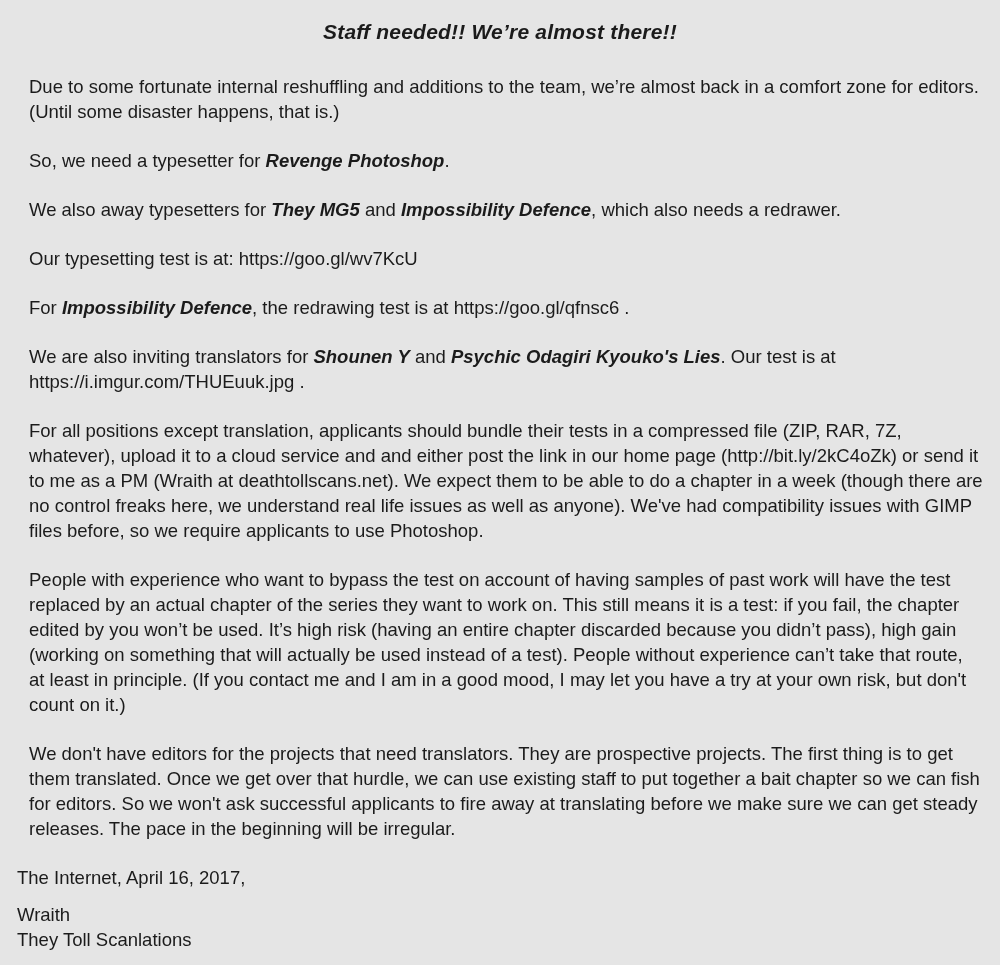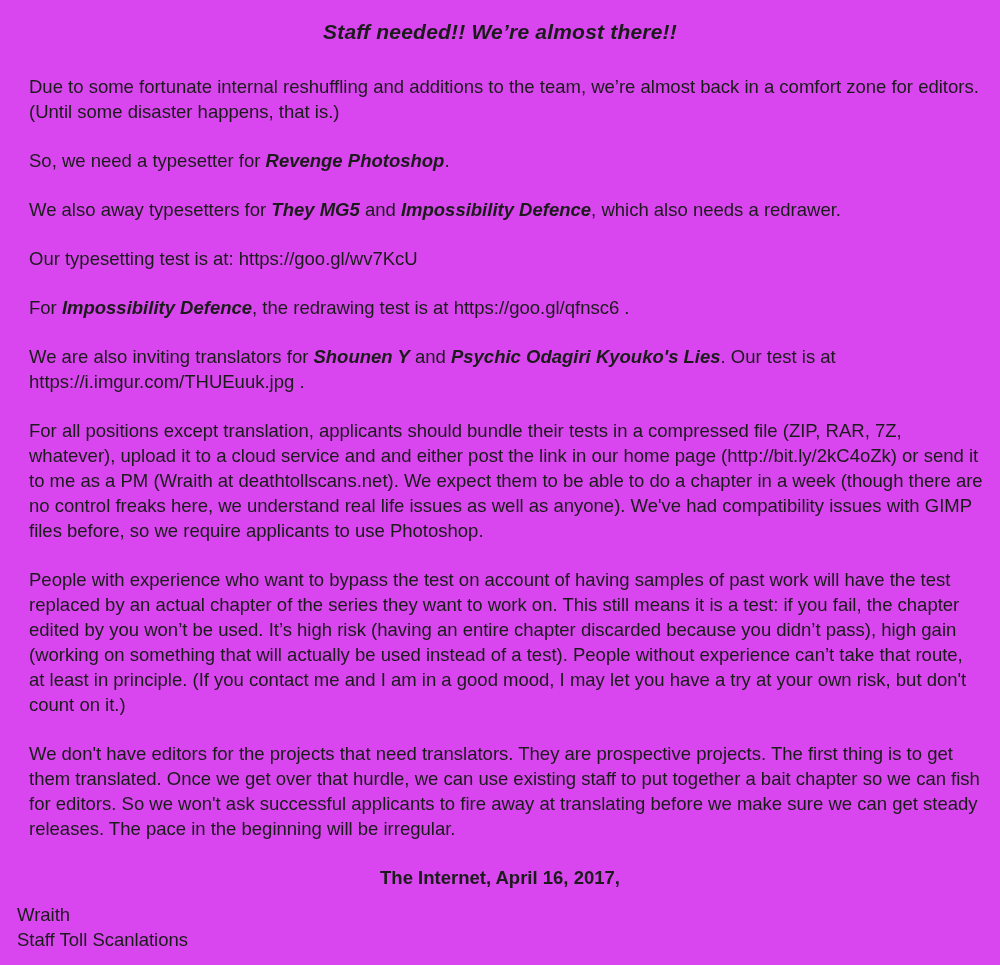--- a/index.html
+++ b/index.html
@@ -13,21 +13,21 @@
     overflow: hidden;
     font-family: "Liberation Sans", "DejaVu Sans", sans-serif;
     color: #1b1b1b;
     -webkit-font-smoothing: antialiased;
   }
   .page {
     box-sizing: border-box;
     width: 1000px;
     height: 965px;
     padding: 12px 17px 0 17px;
-    background: #d946ef;
+    background: #e5e5e5;
   }
   .title {
     text-align: center;
     font-size: 21px;
     font-weight: 700;
     font-style: italic;
     letter-spacing: 0.2px;
     margin: 8px 0 30px 0;
   }
   .body-text p {
@@ -35,23 +35,22 @@
     line-height: 25px;
     margin: 0 0 24px 12px;
   }
   .body-text .series {
     font-weight: 700;
     font-style: italic;
   }
   .date-line {
     font-size: 18.5px;
     line-height: 25px;
-    text-align: center;
+    text-align: left;
     margin: 24px 0 0 0;
-    font-weight: bold;
   }
   .signature {
     font-size: 18.5px;
     line-height: 25px;
     text-align: left;
     margin-top: 12px;
   }
 </style>
 </head>
 <body>
@@ -68,15 +67,15 @@
       <p><span>We are also inviting translators for </span><strong class="series">Shounen Y</strong><span> and </span><strong class="series">Psychic Odagiri Kyouko's Lies</strong><span>. Our test is at https://i.imgur.com/THUEuuk.jpg .</span></p>
       <p><span>For all positions except translation, applicants should bundle their tests in a compressed file (ZIP, RAR, 7Z, whatever), upload it to a cloud service and and either post the link in our home page (http://bit.ly/2kC4oZk) or send it to me as a PM (Wraith at deathtollscans.net). We expect them to be able to do a chapter in a week (though there are no control freaks here, we understand real life issues as well as anyone). We've had compatibility issues with GIMP files before, so we require applicants to use Photoshop.</span></p>
       <p><span>People with experience who want to bypass the test on account of having samples of past work will have the test replaced by an actual chapter of the series they want to work on. This still means it is a test: if you fail, the chapter edited by you won’t be used. It’s high risk (having an entire chapter discarded because you didn’t pass), high gain (working on something that will actually be used instead of a test). People without experience can’t take that route, at least in principle. (If you contact me and I am in a good mood, I may let you have a try at your own risk, but don't count on it.)</span></p>
       <p><span>We don't have editors for the projects that need translators. They are prospective projects. The first thing is to get them translated. Once we get over that hurdle, we can use existing staff to put together a bait chapter so we can fish for editors. So we won't ask successful applicants to fire away at translating before we make sure we can get steady releases. The pace in the beginning will be irregular.</span></p>
     </div>
 
   <p class="date-line">The Internet, April 16, 2017,</p>
 
   <div class="signature">
       <div>Wraith</div>
-      <div>Staff Toll Scanlations</div>
+      <div>They Toll Scanlations</div>
     </div>
 </div>
 
 </body></html>

